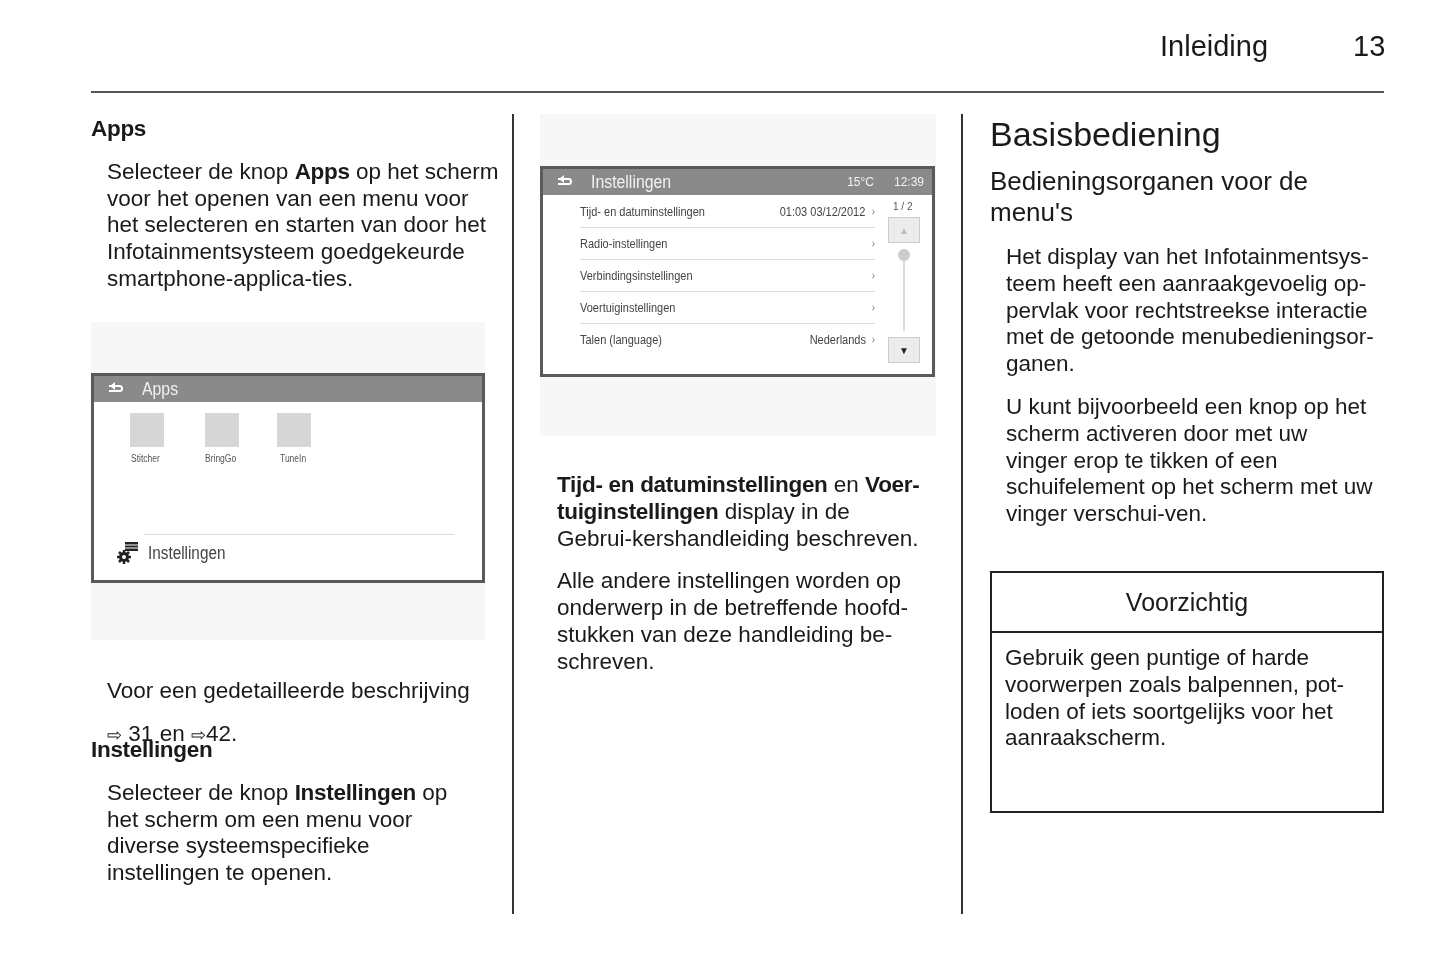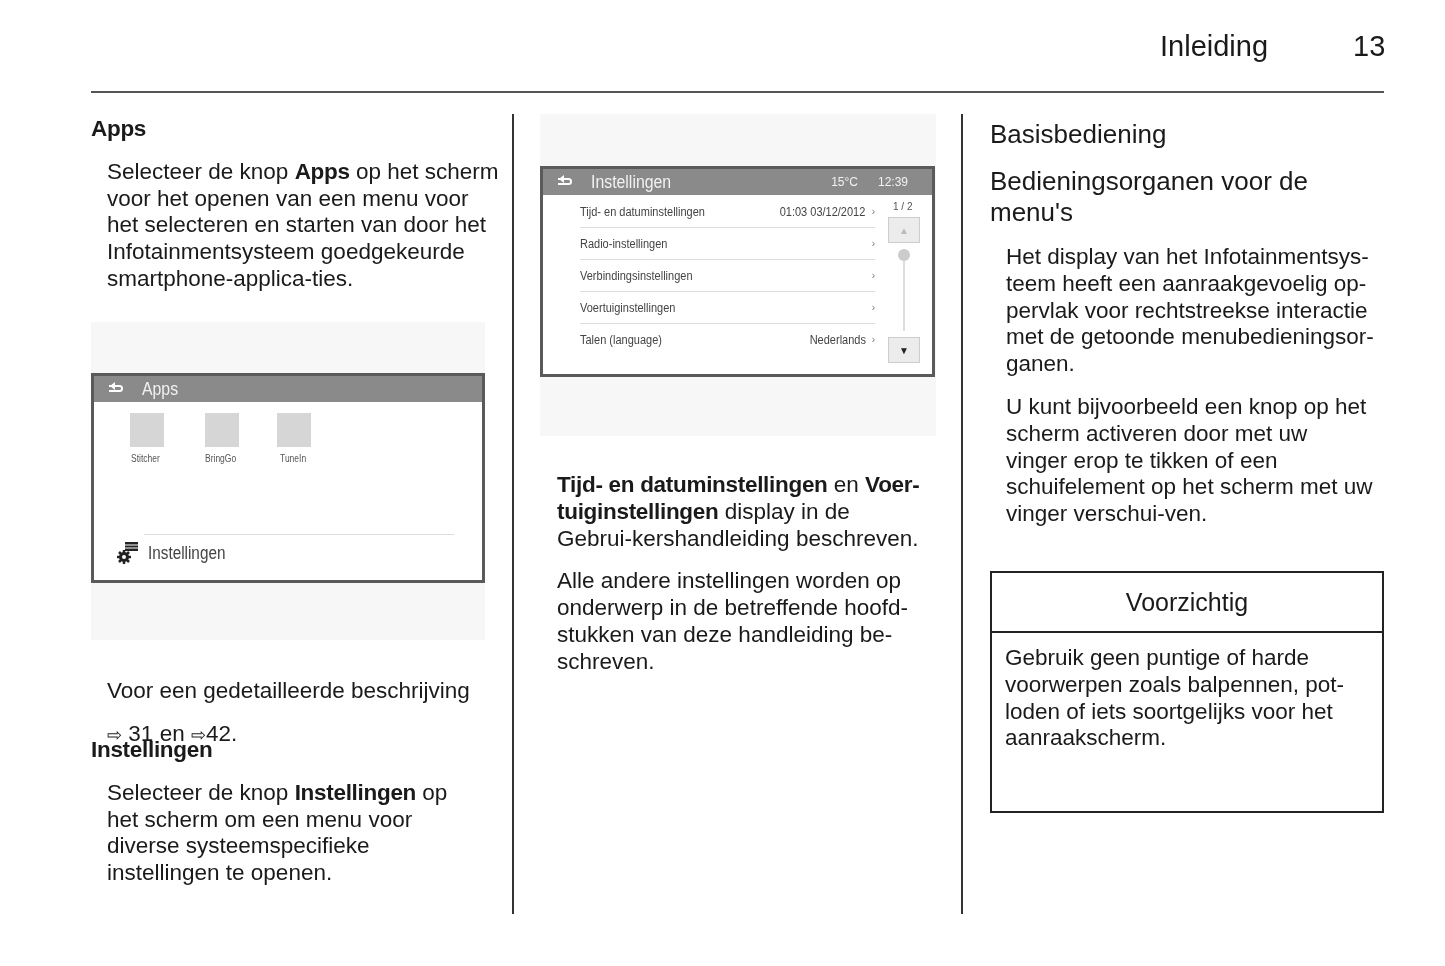--- a/index.html
+++ b/index.html
@@ -97,21 +97,21 @@
   <div class="b">Instellingen</div>
   <p><span>Selecteer de knop </span><span class="b">Instellingen</span><span> op het scherm om een menu voor diverse systeemspecifieke instellingen te openen.</span></p>
 </div>
 
 <div class="fig" style="left:540px; top:114px; width:396px; height:322px;">
   <div class="screen" style="left:0; top:52px; width:395px; height:211px;">
     <div class="bar">
       <span class="back"></span>
       <span style="margin-left:16px; font-size:18px; flex:1; transform:scaleX(0.88); transform-origin:left;">Instellingen</span>
       <span style="font-size:12px; margin-right:20px;">15°C</span>
-      <span style="font-size:12px; margin-right:24px;">12:39</span>
+      <span style="font-size:12px; margin-right:8px;">12:39</span>
     </div>
     <div class="srow" style="top:27px;">
       <span class="lbl">Tijd- en datuminstellingen</span>
       <span class="val">01:03  03/12/2012</span>
       <span class="chev">›</span>
     </div>
     <div class="srow" style="top:59px;">
       <span class="lbl">Radio-instellingen</span>
       <span class="val"></span>
       <span class="chev">›</span>
@@ -142,21 +142,21 @@
       </div>
   </div>
 </div>
 
 <div class="col" style="left:541px; top:456px; width:400px;">
   <p style="margin-bottom:8px;"><span class="b">Tijd- en datuminstellingen</span><span> en </span><span class="b">Voer-tuiginstellingen</span><span> display in de Gebrui-kershandleiding beschreven.</span></p>
   <p>Alle andere instellingen worden op onderwerp in de betreffende hoofd-stukken van deze handleiding be-schreven.</p>
 </div>
 
 <div class="col" style="left:990px; top:114px; width:400px;">
-  <div style="font-size:26px; line-height:40px; margin-bottom:12px;">Basisbediening</div>
+  <div style="font-size:34px; line-height:40px; margin-bottom:12px;">Basisbediening</div>
   <div style="font-size:26px; line-height:31px; margin-bottom:14px; width:380px;">Bedieningsorganen voor de menu's</div>
   <p style="margin-bottom:8px;">Het display van het Infotainmentsys-teem heeft een aanraakgevoelig op-pervlak voor rechtstreekse interactie met de getoonde menubedieningsor-ganen.</p>
   <p>U kunt bijvoorbeeld een knop op het scherm activeren door met uw vinger erop te tikken of een schuifelement op het scherm met uw vinger verschui-ven.</p>
 </div>
 
 <div class="caution">
   <div class="ch">Voorzichtig</div>
   <div class="cb">Gebruik geen puntige of harde voorwerpen zoals balpennen, pot-loden of iets soortgelijks voor het aanraakscherm.</div>
 </div>
 

